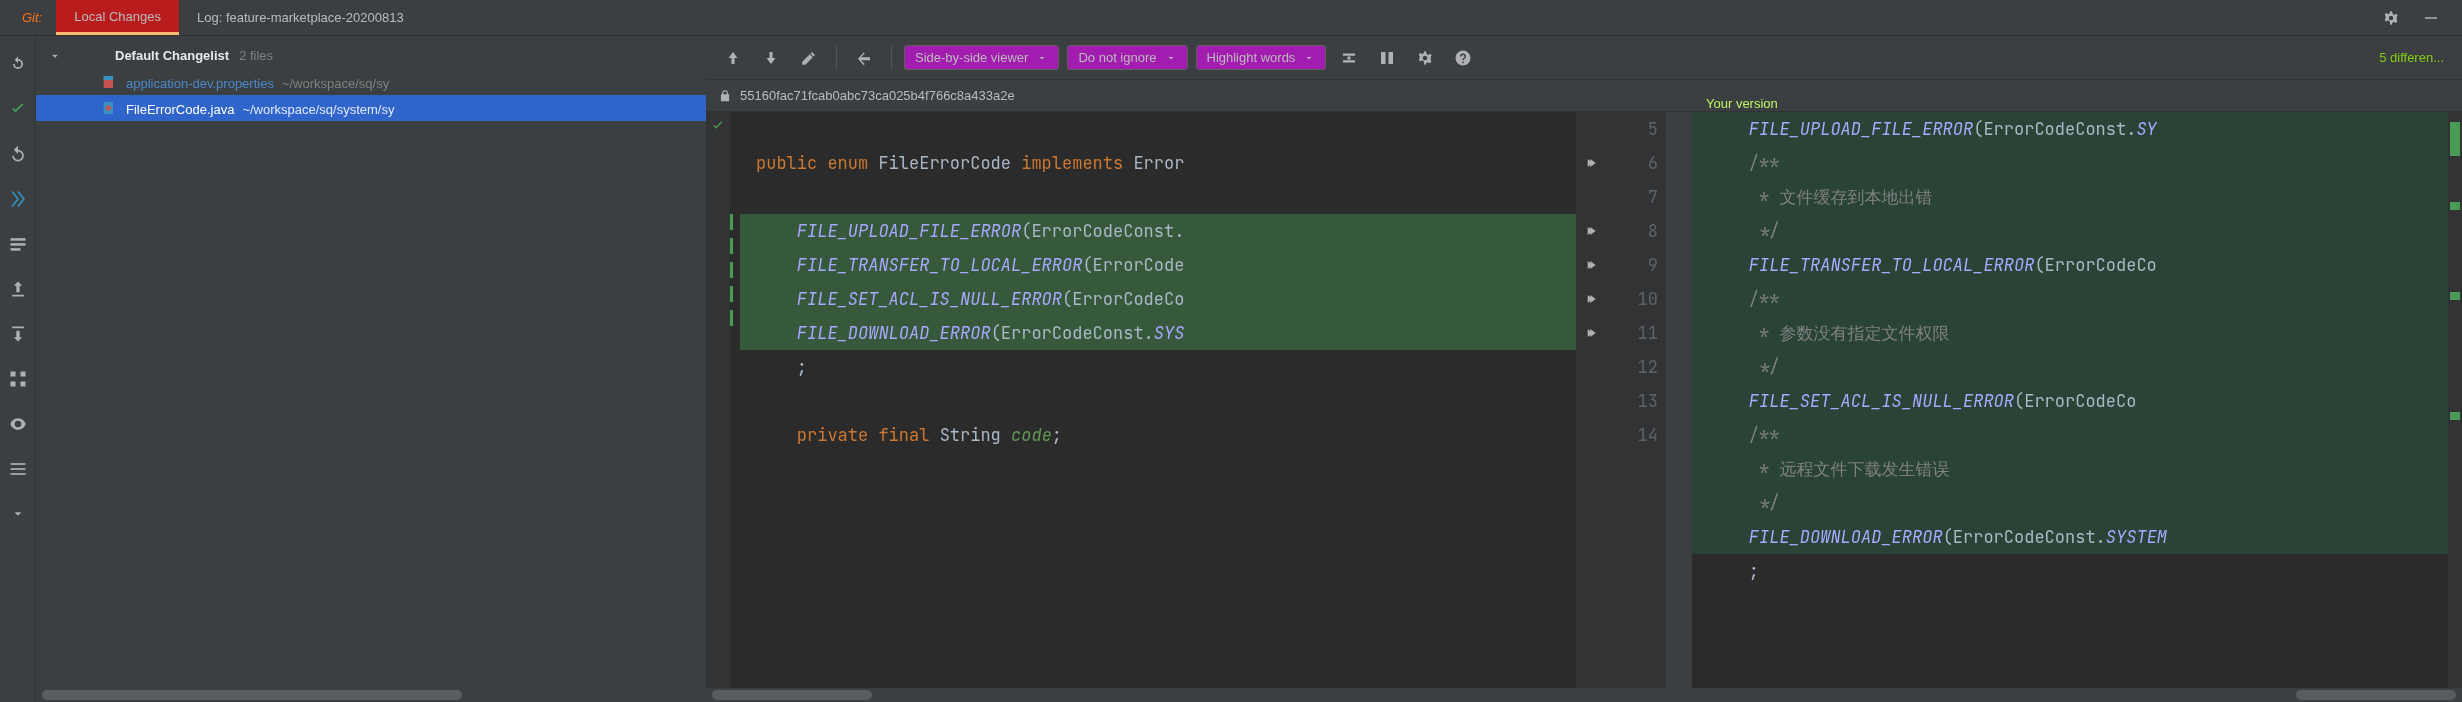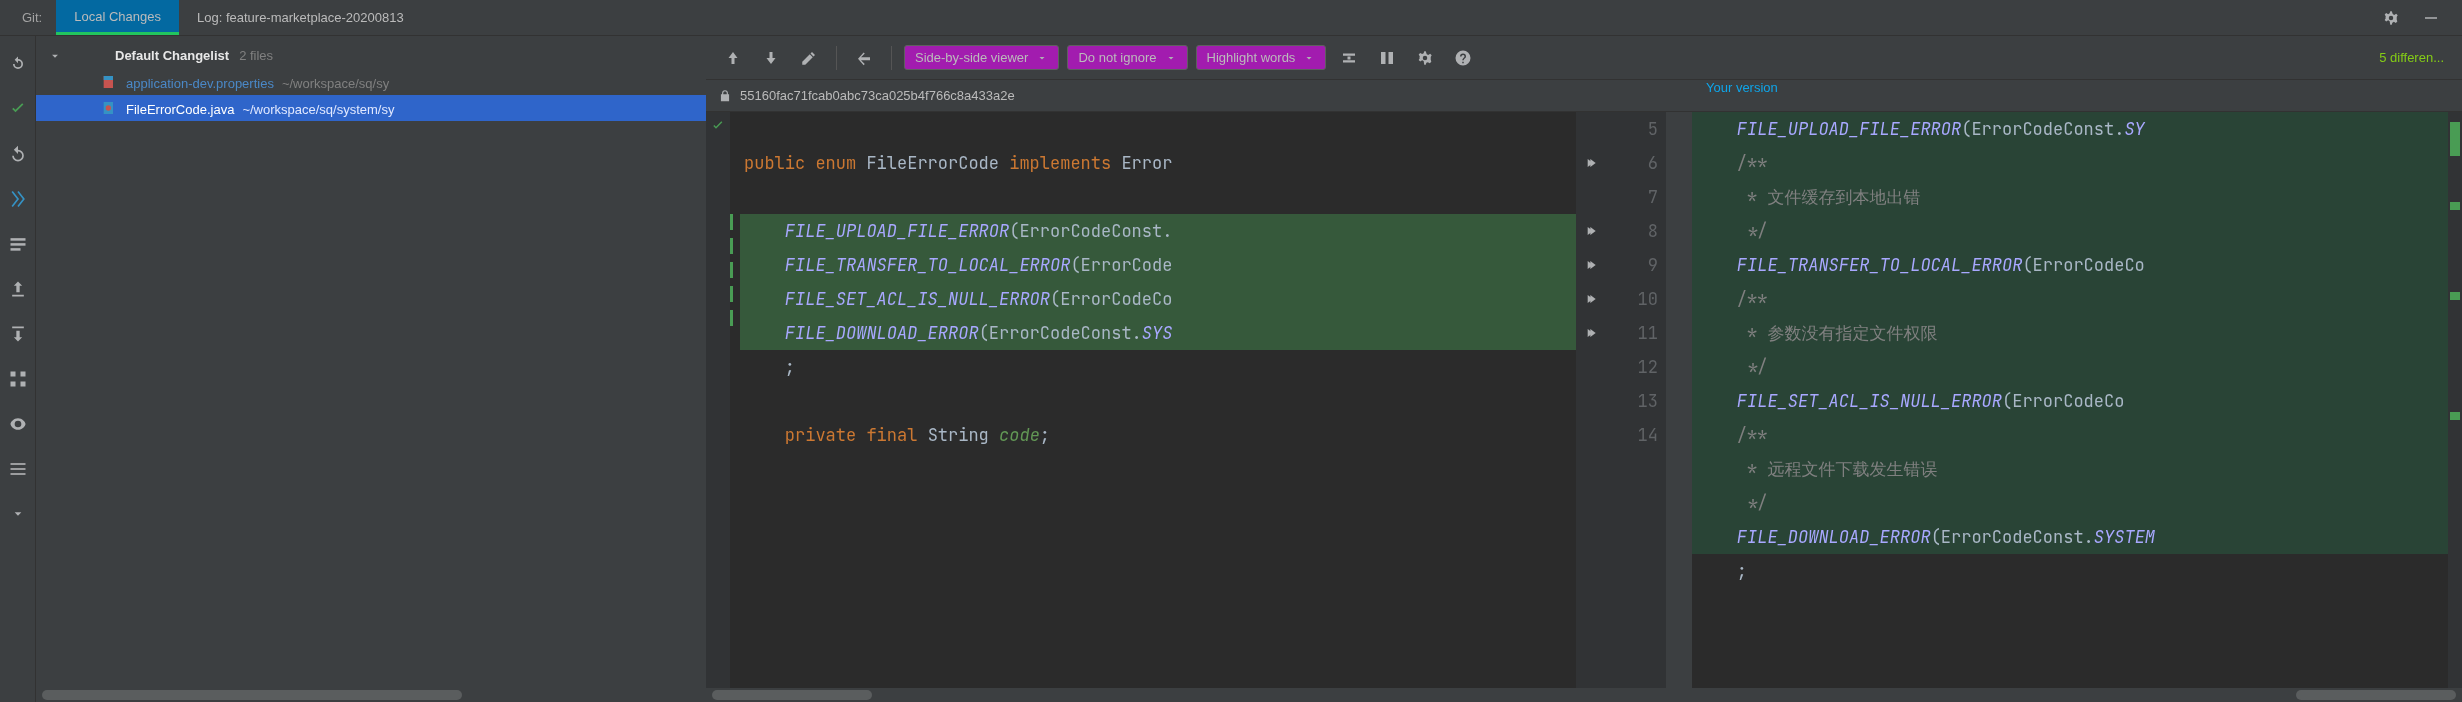--- a/index.html
+++ b/index.html
@@ -15,31 +15,31 @@
   .root { display: flex; flex-direction: column; height: 100%; }
   
   .topbar {
     display: flex;
     align-items: center;
     height: 36px;
     background: #3c3f41;
     border-bottom: 1px solid #323232;
     padding: 0 8px;
   }
-  .topbar .git-label { color: #a3a3a3; padding: 0 14px; }
+  .topbar .git-label { color: #f97316; padding: 0 14px; font-style: italic; }
   .topbar .tab {
     padding: 0 18px;
     height: 100%;
     display: flex;
     align-items: center;
     color: #bbbbbb;
   }
   .topbar .tab.active {
-    border-bottom: 3px solid #22c55e;
-    background: #0369a1;
+    border-bottom: 3px solid #fdba74;
+    background: #b91c1c;
     text-align: center;
   }
   .topbar .spacer { flex: 1; }
   .topbar .right-icons { display: flex; align-items: center; gap: 14px; padding-right: 10px; }
   .mini-icon { width: 18px; height: 18px; fill: #afb1b3; }
   .icon-btn { display:flex; align-items:center; justify-content:center; width:26px; height:26px; }
   
   .mainrow { flex: 1; display: flex; overflow: hidden; }
   
   .gutter-left {
@@ -108,31 +108,31 @@
   .diff-count{color:#84cc16; padding-right:6px;}
   
   .diff-heads {
     display:flex; height:32px; background:#3c3f41; border-bottom:1px solid #323232;
   }
   .diff-head-left {
     flex:1; display:flex; align-items:center; gap:8px; padding:0 12px; color:#bbb;
     overflow:hidden; white-space:nowrap;
   }
   .diff-head-right{
-    width:770px; display:flex; align-items:flex-start; padding:0 14px; color:#0ea5e9;
+    width:770px; display:flex; align-items:flex-end; padding:0 14px; color:#bef264;
   }
   
   .diff-body { flex:1; display:flex; overflow:hidden; font-family:"JetBrains Mono","Consolas",monospace; font-size:17px; }
   .left-pane { flex:1; display:flex; overflow:hidden; background:#2b2b2b;}
   .left-gutter { width:24px; background:#313335; display:flex; flex-direction:column; align-items:center; padding-top:6px;}
   .left-gutter svg{width:16px;height:16px;fill:#499c54;}
   .marks-col{ width:10px; display:flex; flex-direction:column; padding-top:34px;}
   .mark{ height:16px; margin-bottom:8px; border-left:3px solid #499c54;}
   .code-col { flex:1; overflow:hidden;}
-  .code-line { height:34px; display:flex; align-items:center; white-space:pre; padding-left:4px;}
+  .code-line { height:34px; display:flex; align-items:center; white-space:pre; padding-left:16px;}
   .chg { background:#36593b;}
   .chg2 { background:#294436;}
   .kw{color:#cc7832;}
   .id{color:#a8a8ff; font-style:italic;}
   .plain{color:#a9b7c6;}
   .cmt{color:#808080;}
   .cmtkw{color:#629755; font-style:italic;}
   
   .num-col { width:56px; background:#313335; color:#606366; text-align:right; padding-right:8px;}
   .num-col .n{height:34px; display:flex;align-items:center;justify-content:flex-end;}

